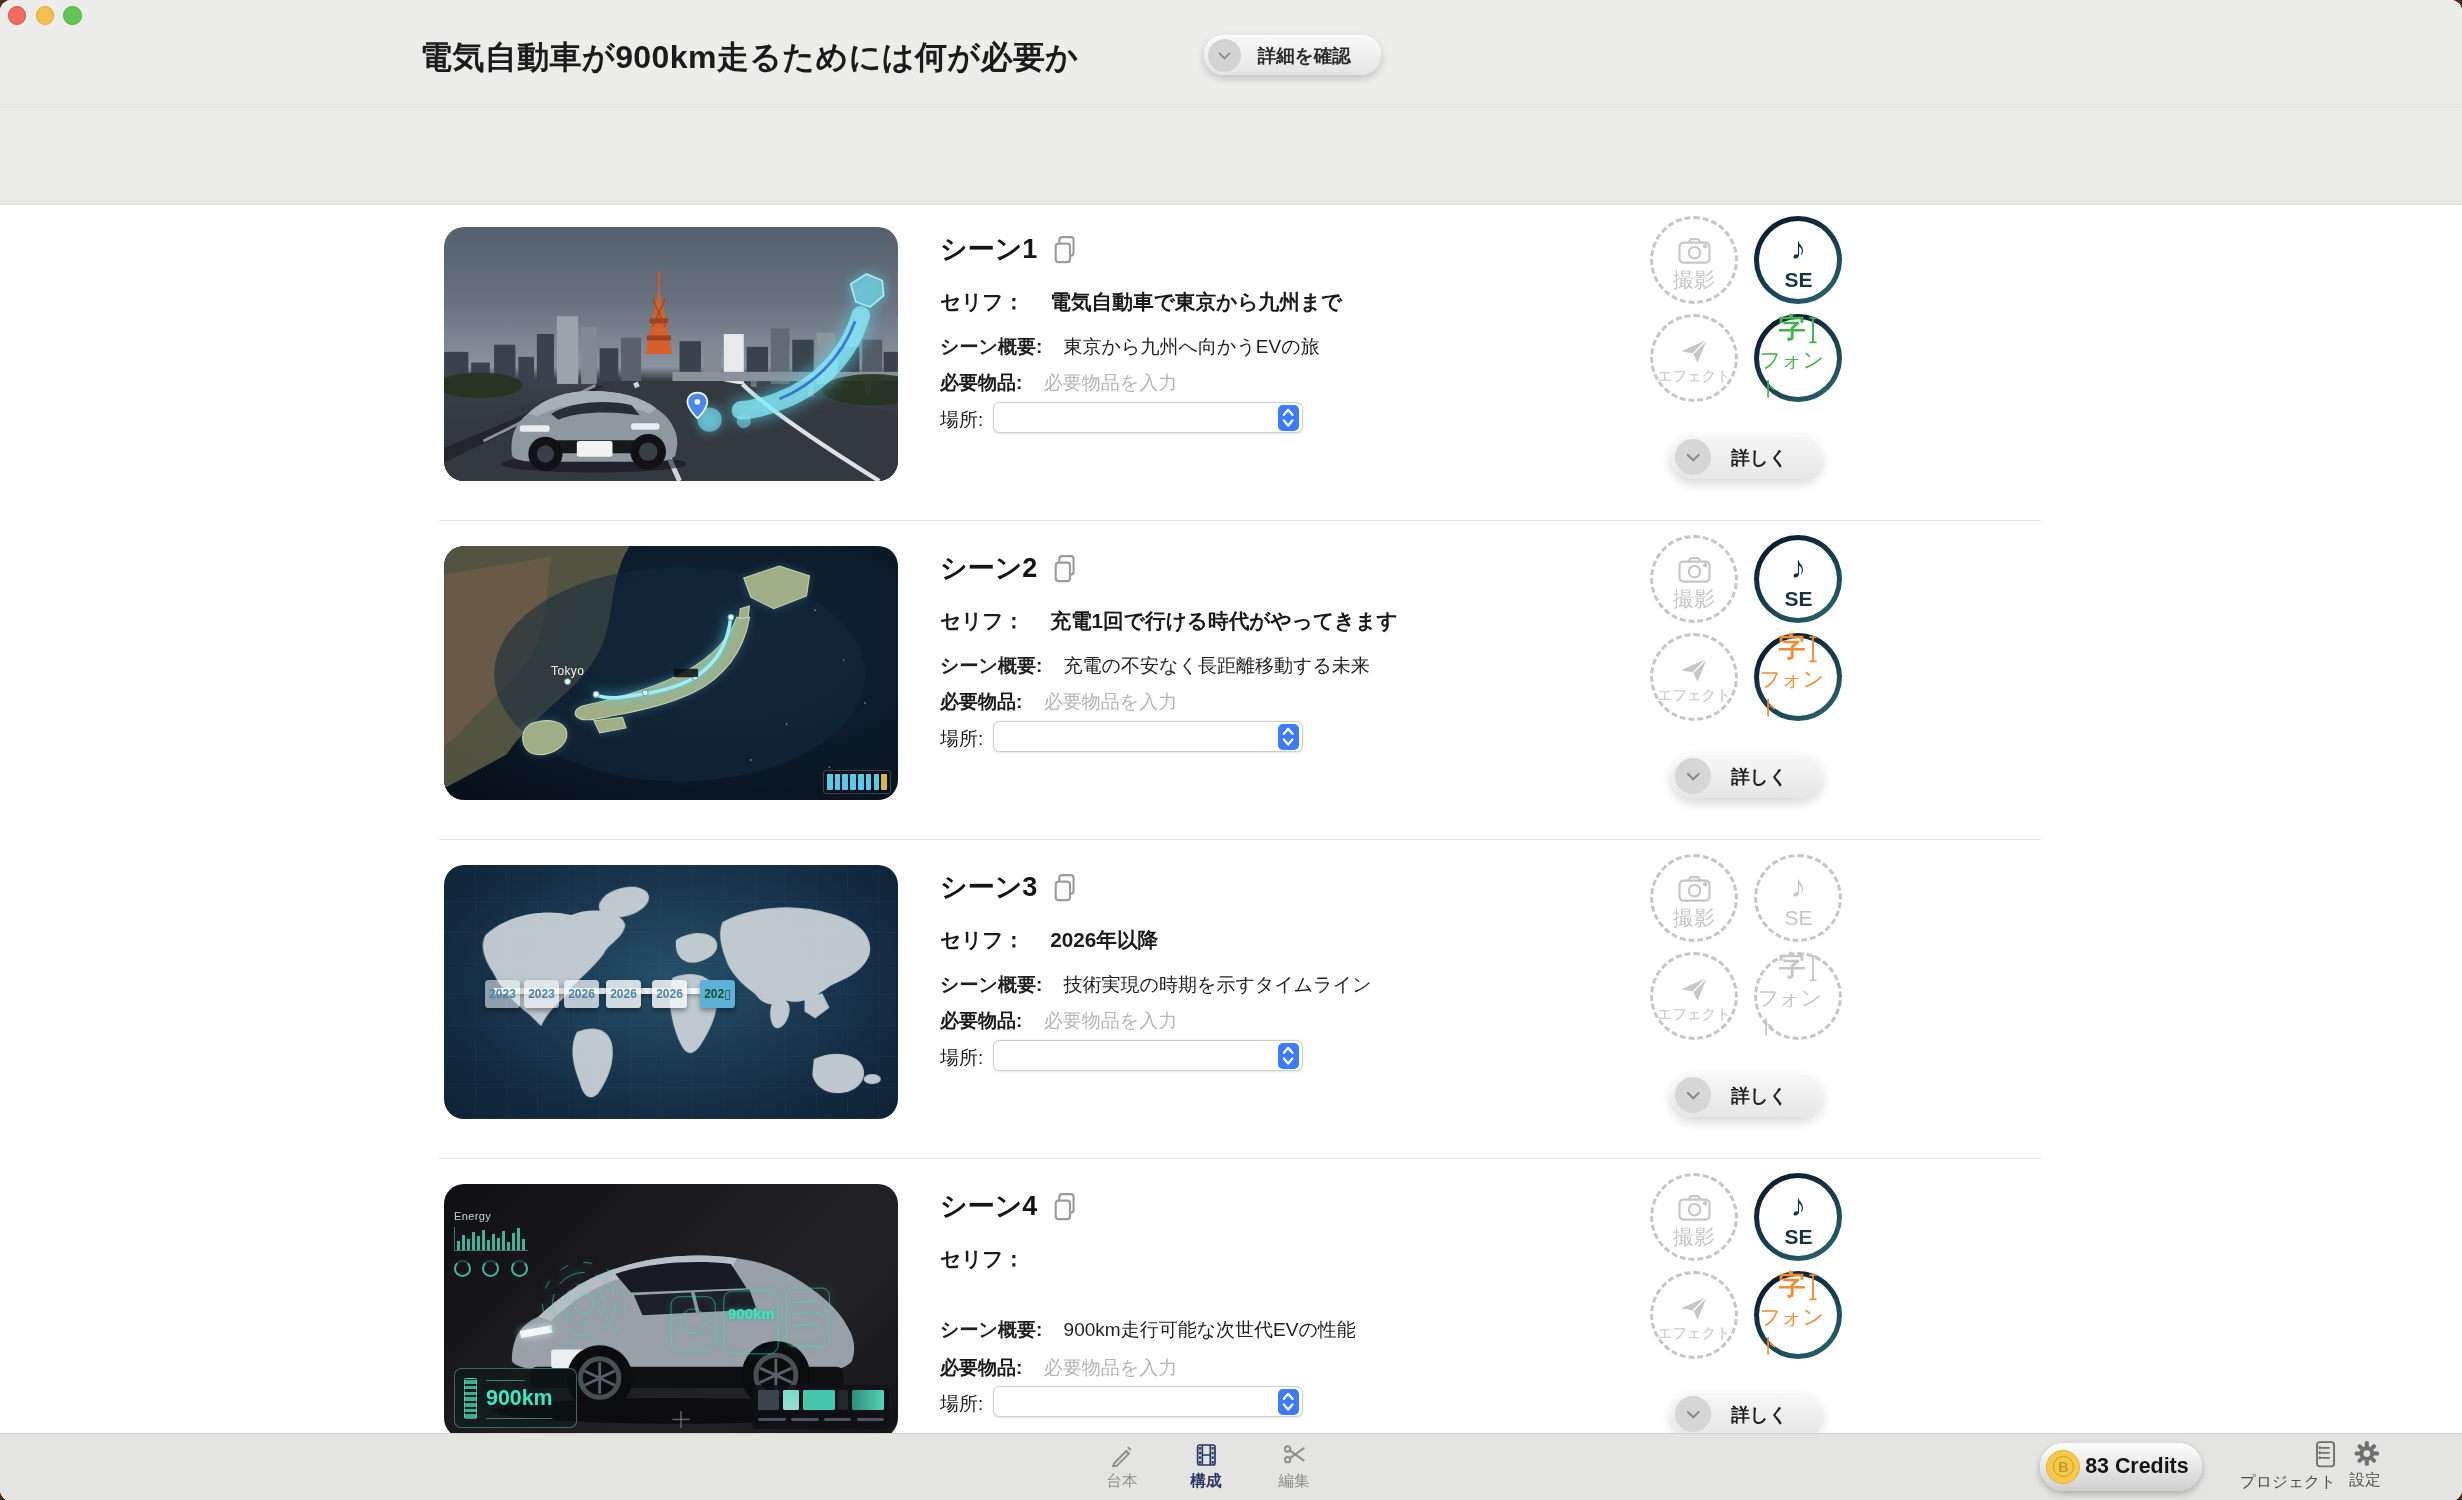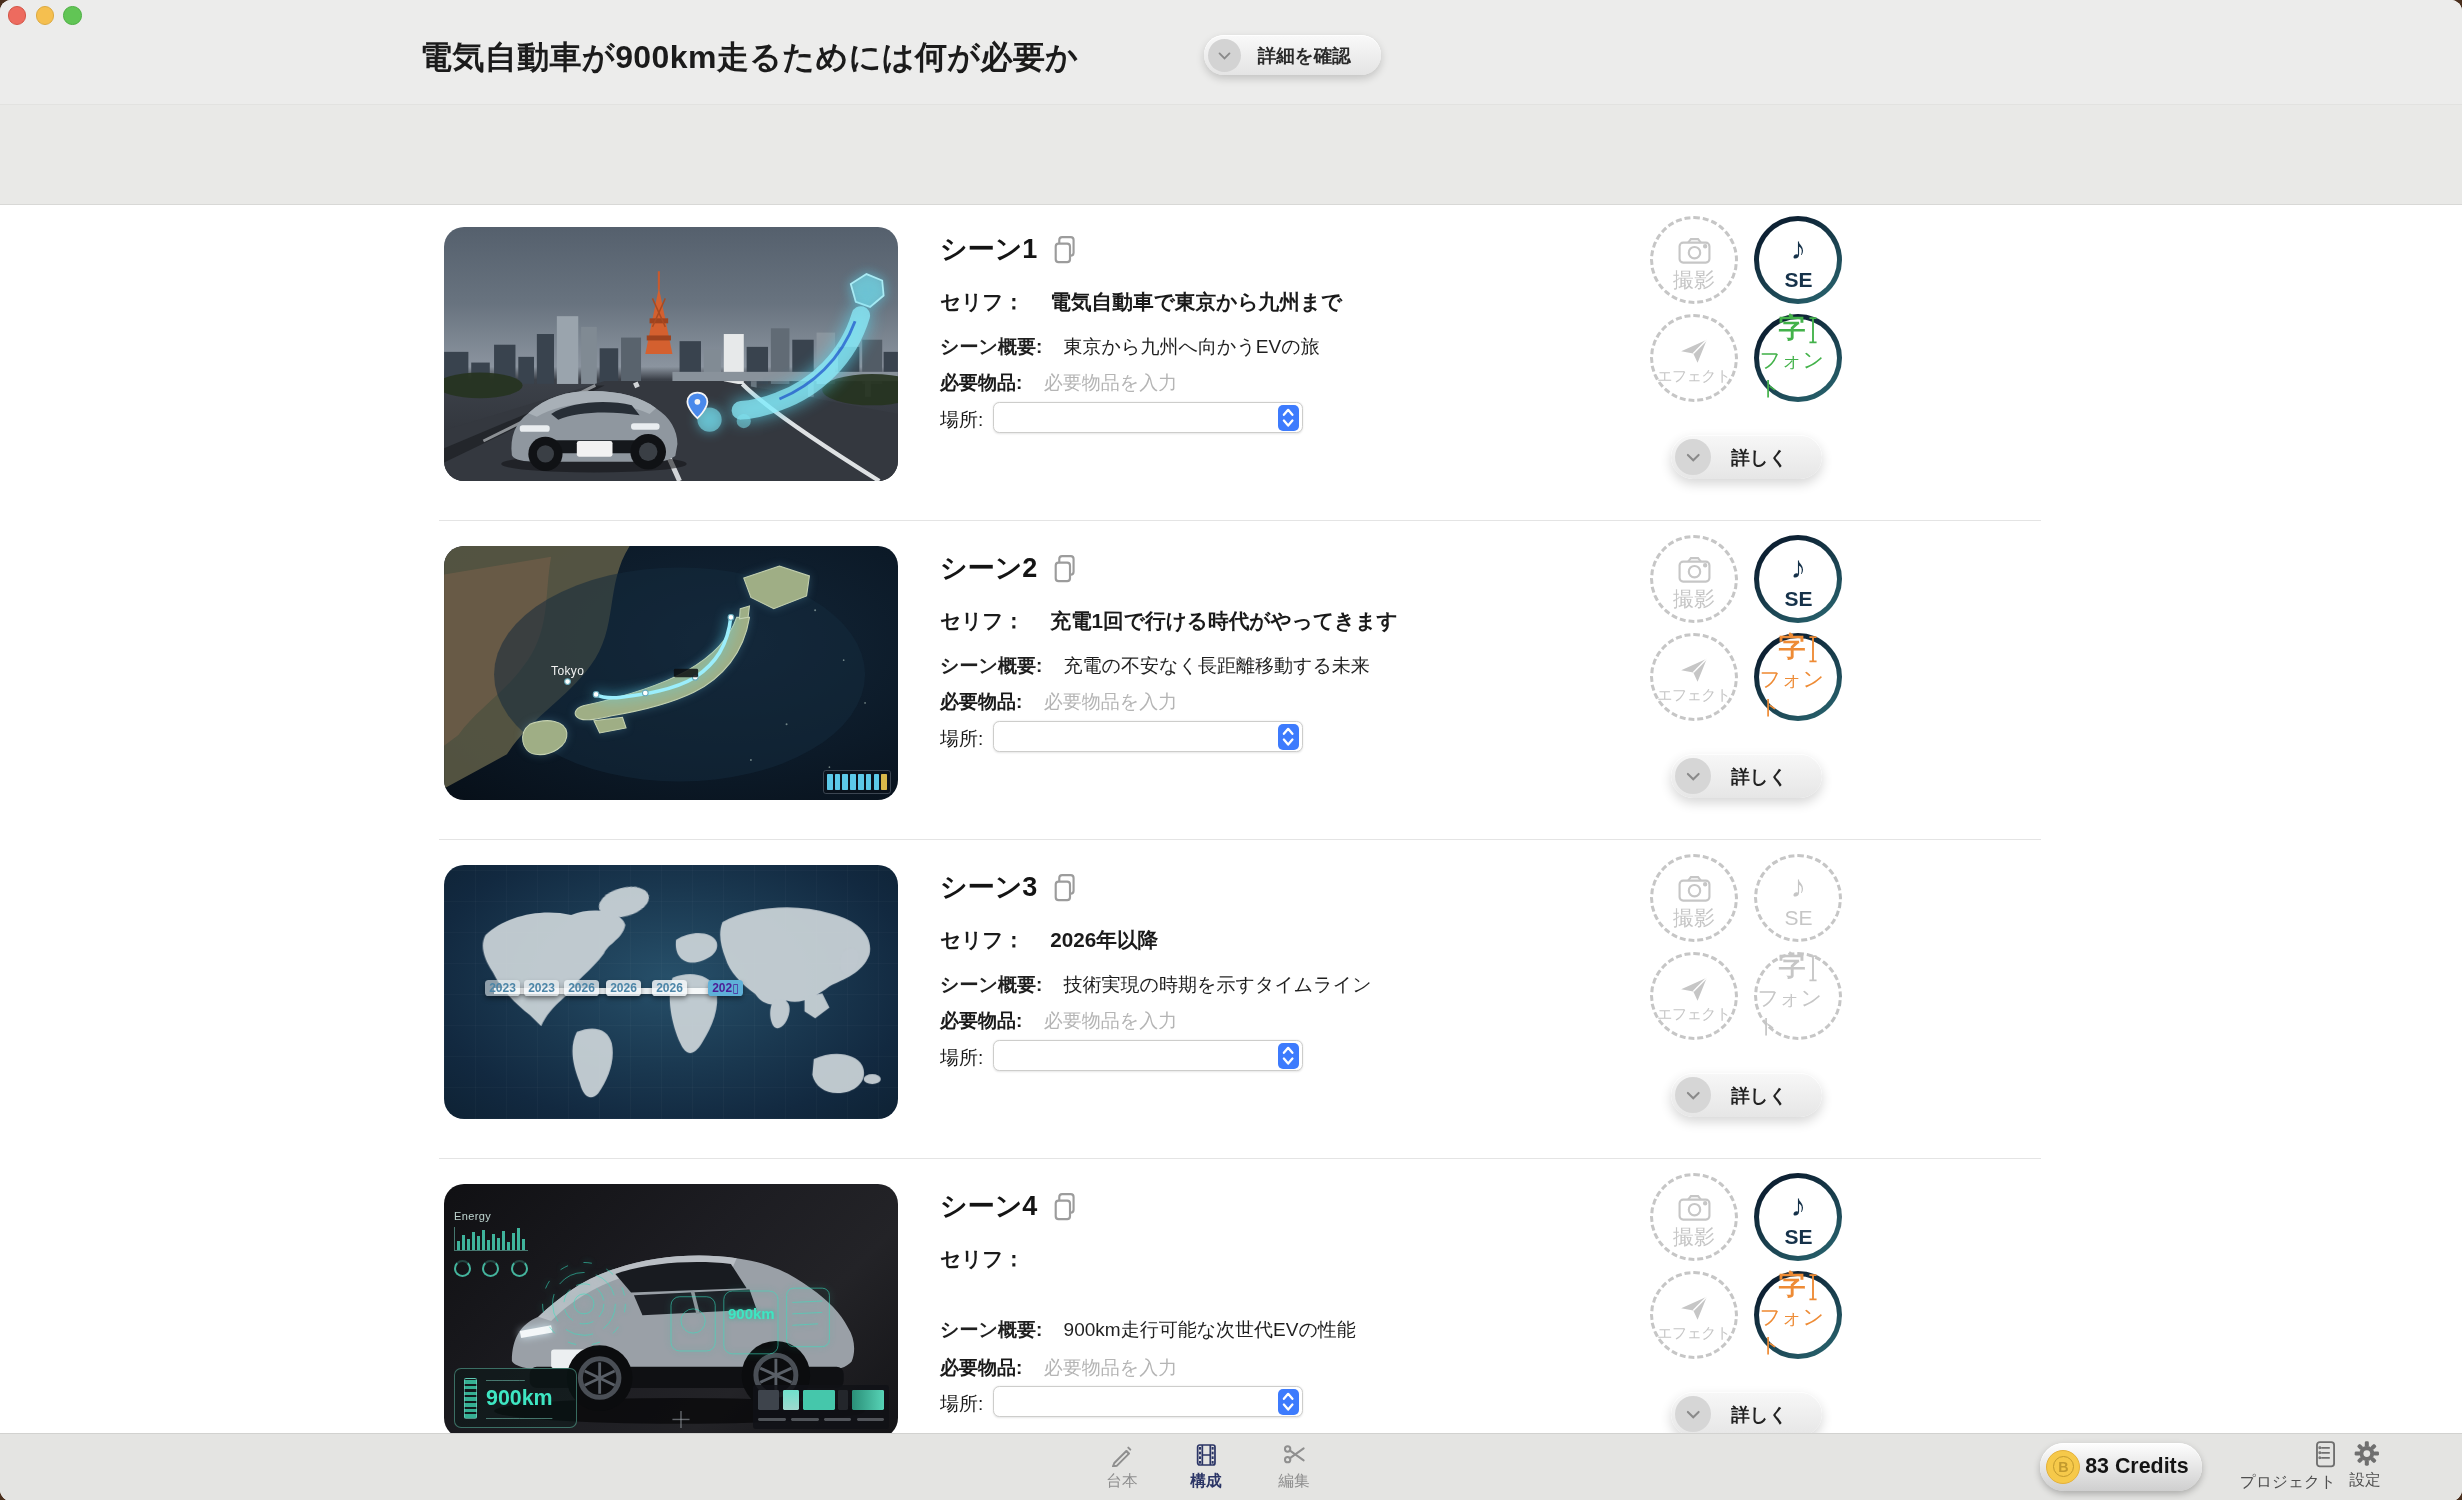--- a/index.html
+++ b/index.html
@@ -116,29 +116,29 @@
                      repeating-linear-gradient(90deg, rgba(255,255,255,.05) 0 0.7px, transparent 0.7px 31px); }
   .thumb-s4 { background:linear-gradient(135deg,#101013 0%,#1d1d22 45%,#232327 70%,#141417 100%); }
 
   .s2-label { position:absolute; left:107px; top:118px; color:#f2f2f2; font-size:12px; letter-spacing:0.4px; }
   .s2-batt { position:absolute; right:7.1px; bottom:6.4px; width:68px; height:24px; background:#0a121c;
     border:1.4px solid #3c4652; border-radius:2.9px; display:flex; align-items:center; gap:2.1px; padding:2.9px; }
   .s2-batt i { flex:1; height:100%; background:#5cc9e8; border-radius:0.7px; }
   .s2-batt i.last { background:#d8b84a; }
 
   .s3-timeline-bar { position:absolute; left:50px; top:123px; width:235px; height:6.4px; background:rgba(250,252,253,.92); box-shadow:0 2.1px 4.3px rgba(0,0,0,.3); }
-  .ybadge { position:absolute; top:115px; width:35px; height:16px; border-radius:3.6px; background:rgba(243,247,249,.85);
+  .ybadge { position:absolute; top:115px; width:35px; height:28px; border-radius:3.6px; background:rgba(243,247,249,.85);
     box-shadow:0 2.9px 5px rgba(0,0,0,.35); color:#4d86a8; font-size:12px; font-weight:bold;
     display:flex; align-items:center; justify-content:center; }
   .ybadge.b1 { left:41px; background:rgba(243,247,249,.55); }
   .ybadge.b2 { left:80px; background:rgba(243,247,249,.62); }
   .ybadge.b3 { left:120px; background:rgba(243,247,249,.75); }
   .ybadge.b4 { left:162px; }
   .ybadge.b5 { left:208px; }
-  .ybadge.b6 { left:264px; background:#5fb0d8; color:#4c1d95; }
+  .ybadge.b6 { left:256px; background:#5fb0d8; color:#14532d; }
 
   .s4-panel { position:absolute; left:10px; top:8.6px; color:#cfe8e2; }
   .s4-panel .t { font-size:11px; letter-spacing:0.4px; opacity:.9;margin-top:17px; }
   .s4-bars { display:flex; align-items:flex-end; gap:2.1px; height:24px; margin-top:5.7px; border-left:1.4px solid rgba(120,220,200,.5); border-bottom:1.4px solid rgba(120,220,200,.5); padding:0 1.4px 0 2.1px; }
   .s4-bars i { width:2.9px; background:#46d0b4; opacity:.85; }
   .s4-gauges { display:flex; gap:11.4px; margin-top:8.6px; }
   .s4-gauges i { width:17px; height:17px; border-radius:50%; border:2.1px solid rgba(80,220,190,.8); border-top-color:rgba(80,220,190,.25); }
   .s4-range { position:absolute; left:10px; bottom:10px; width:123px; height:60px; border:0.7px solid rgba(110,215,190,.45);
     border-radius:7.1px; background:rgba(8,28,26,.4); color:#3ee6c2; padding:7.1px 7.1px 0 31px; }
   .s4-range .cap { font-size:7.8px; color:#7fd8c4; opacity:.85; }

